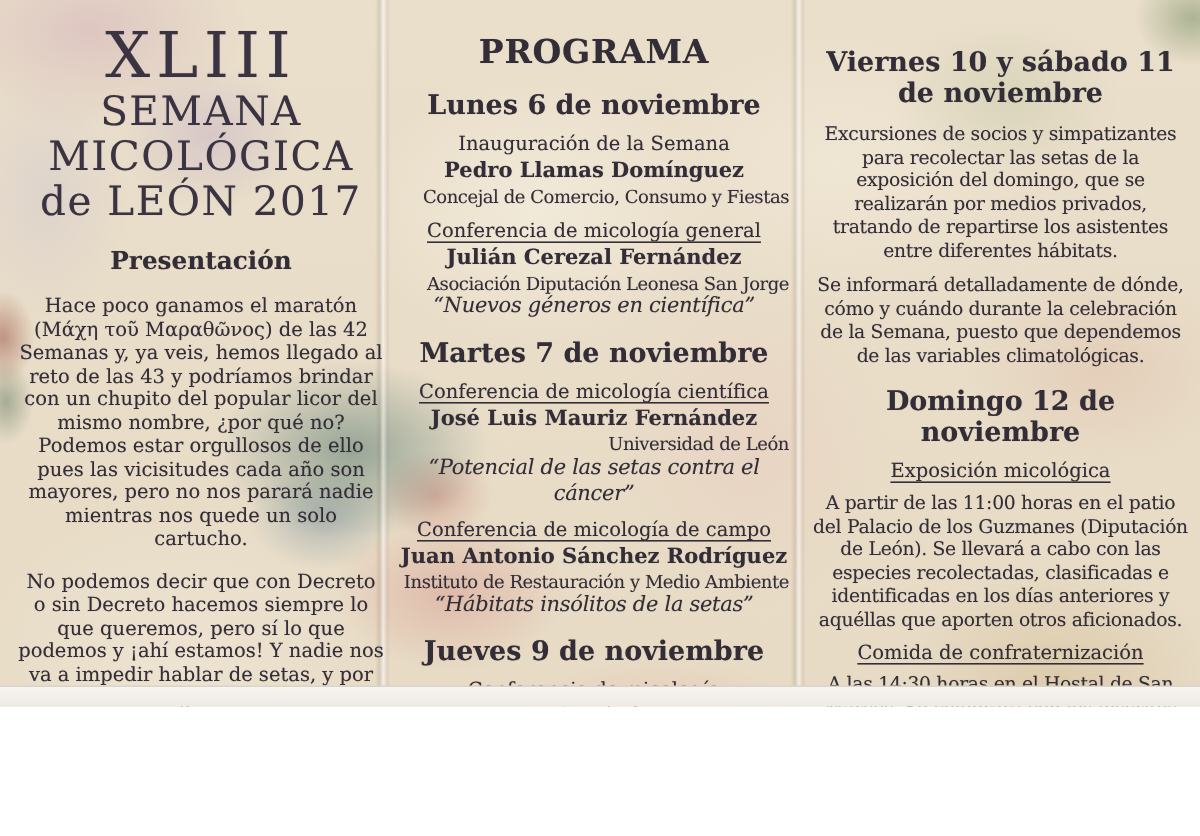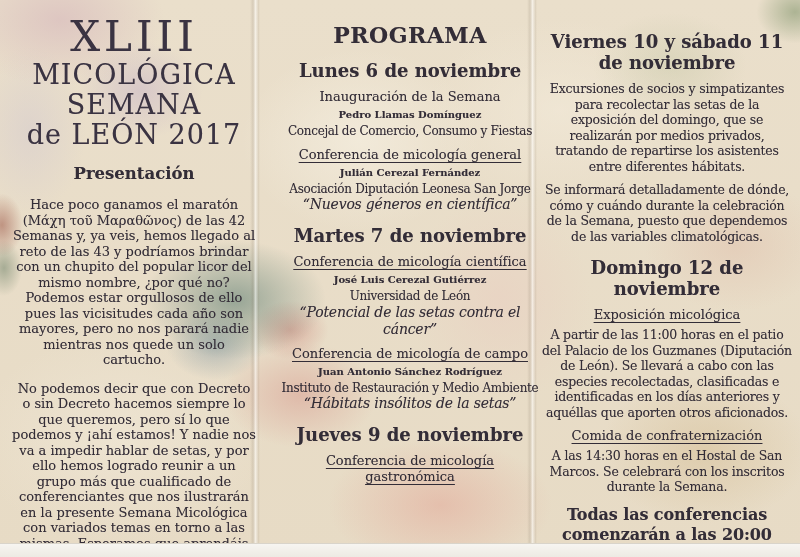--- a/index.html
+++ b/index.html
@@ -1,18 +1,18 @@
 <!DOCTYPE html>
 <html lang="es"><head>
 <meta charset="utf-8">
 <style>
   html,body{margin:0;padding:0;background:#ffffff;}
   .scan{
     position:relative;
-    width:800px;height:557px;
+    width:800px;height:471px;
     overflow:hidden;
     font-family:"DejaVu Serif","Liberation Serif",serif;
     color:#332d37;
     background-color:#e8ddc8;
     background-image:
       radial-gradient(150px 95px at 60px 20px,  rgba(215,185,188,.65), transparent 70%),
       radial-gradient(90px 70px  at 140px 90px, rgba(193,172,198,.45), transparent 70%),
       radial-gradient(80px 120px at 30px 130px, rgba(205,196,208,.40), transparent 70%),
       radial-gradient(30px 45px  at 2px 225px,  rgba(150,75,60,.50),  transparent 70%),
       radial-gradient(26px 40px  at 4px 268px,  rgba(86,112,86,.45),  transparent 70%),
@@ -34,57 +34,57 @@
   .scan *{text-shadow:0 0 .6px rgba(60,52,62,.35);}
   .fold{position:absolute;top:0;height:544px;width:10px;pointer-events:none;
     background:linear-gradient(90deg, rgba(125,112,94,0), rgba(125,112,94,.18) 30%, rgba(255,255,255,.5) 55%, rgba(150,138,120,.15) 85%, rgba(150,138,120,0));}
   .fold-1{left:250px;}
   .fold-2{left:527px;}
   .strip{position:absolute;left:0;right:0;bottom:0;height:13px;
     background:linear-gradient(180deg,#f7f5f1,#edeae3);
     border-top:1px solid #d9d4ca;}
   .col{position:absolute;text-align:center;}
   .col-left  {left:12px; top:12px; width:244px;}
-  .col-center{left:280px;top:18px; width:260px;}
+  .col-center{left:266px;top:18px; width:260px;}
   .col-right {left:542px;top:18px; width:250px;}
 
   h1,h2,h3,p{margin:0;padding:0;font-weight:normal;}
   .roman{font-size:42px;line-height:46px;letter-spacing:4px;margin-top:2px;color:#3a3342;}
   .big{font-size:27px;line-height:30px;letter-spacing:1px;color:#3a3342;}
   .pres{font-size:16.5px;line-height:20px;font-weight:bold;margin-top:14px;}
   .para{font-size:13px;line-height:15.5px;margin-top:13px;}
 
   .prog{font-size:22px;line-height:26px;font-weight:bold;letter-spacing:.5px;margin-top:4px;}
   .day{font-size:18px;line-height:21px;font-weight:bold;margin-top:12px;}
   .event{margin-top:8px;}
   .kind{font-size:13px;line-height:16px;}
   .u{text-decoration:underline;text-underline-offset:2.5px;}
-  .speaker{font-size:10px;line-height:19px;font-weight:bold;}
-  .org{font-size:12px;line-height:14.5px;letter-spacing:-.3px;}
+  .speaker{font-size:14px;line-height:19px;font-weight:bold;}
+  .org{font-size:12px;line-height:14.5px;letter-spacing:-.3px;text-align:right;}
   .talk{font-size:14px;line-height:17px;font-style:italic;letter-spacing:-.2px;}
 
   .col-right .day-first{margin-top:6px;}
   .col-right .para{font-size:12.5px;line-height:15.5px;letter-spacing:-.2px;margin-top:8px;}
   .col-right .para.tight{margin-top:4px;}
   .col-right .day{margin-top:13px;}
   .col-right .kind{margin-top:8px;}
   .footer{font-size:16px;line-height:20.5px;font-weight:bold;margin-top:10px;letter-spacing:-.1px;}
 </style>
 </head>
 <body>
 
 <div class="scan">
 
   <div class="fold fold-1"></div>
   <div class="fold fold-2"></div>
 
   <section class="col col-left">
     <h1 class="roman">XLIII</h1>
+    <div class="big">SEMANA</div>
     <div class="big">MICOLÓGICA</div>
-    <div class="big">SEMANA</div>
     <div class="big">de LEÓN 2017</div>
     <h2 class="pres">Presentación</h2>
     <p class="para">Hace poco ganamos el maratón (Μάχη τοῦ Μαραθῶνος) de las 42 Semanas y, ya veis, hemos llegado al reto de las 43 y podríamos brindar con un chupito del popular licor del mismo nombre, ¿por qué no? Podemos estar orgullosos de ello pues las vicisitudes cada año son mayores, pero no nos parará nadie mientras nos quede un solo cartucho.</p>
     <p class="para">No podemos decir que con Decreto o sin Decreto hacemos siempre lo que queremos, pero sí lo que podemos y ¡ahí estamos! Y nadie nos va a impedir hablar de setas, y por ello hemos logrado reunir a un grupo más que cualificado de conferenciantes que nos ilustrarán en la presente Semana Micológica con variados temas en torno a las mismas. Esperamos que aprendáis disfrutando.</p>
   </section>
 
   <section class="col col-center">
     <h1 class="prog">PROGRAMA</h1>
 
     <h3 class="day">Lunes 6 de noviembre</h3>
@@ -96,21 +96,21 @@
     <div class="event">
       <div class="kind u">Conferencia de micología general</div>
       <div class="speaker">Julián Cerezal Fernández</div>
       <div class="org">Asociación Diputación Leonesa San Jorge</div>
       <div class="talk">“Nuevos géneros en científica”</div>
     </div>
 
     <h3 class="day">Martes 7 de noviembre</h3>
     <div class="event">
       <div class="kind u">Conferencia de micología científica</div>
-      <div class="speaker">José Luis Cerezal Gutiérrez</div>
+      <div class="speaker">José Luis Mauriz Fernández</div>
       <div class="org">Universidad de León</div>
       <div class="talk">“Potencial de las setas contra el cáncer”</div>
     </div>
 
     <div class="event">
       <div class="kind u">Conferencia de micología de campo</div>
       <div class="speaker">Juan Antonio Sánchez Rodríguez</div>
       <div class="org">Instituto de Restauración y Medio Ambiente</div>
       <div class="talk">“Hábitats insólitos de la setas”</div>
     </div>

